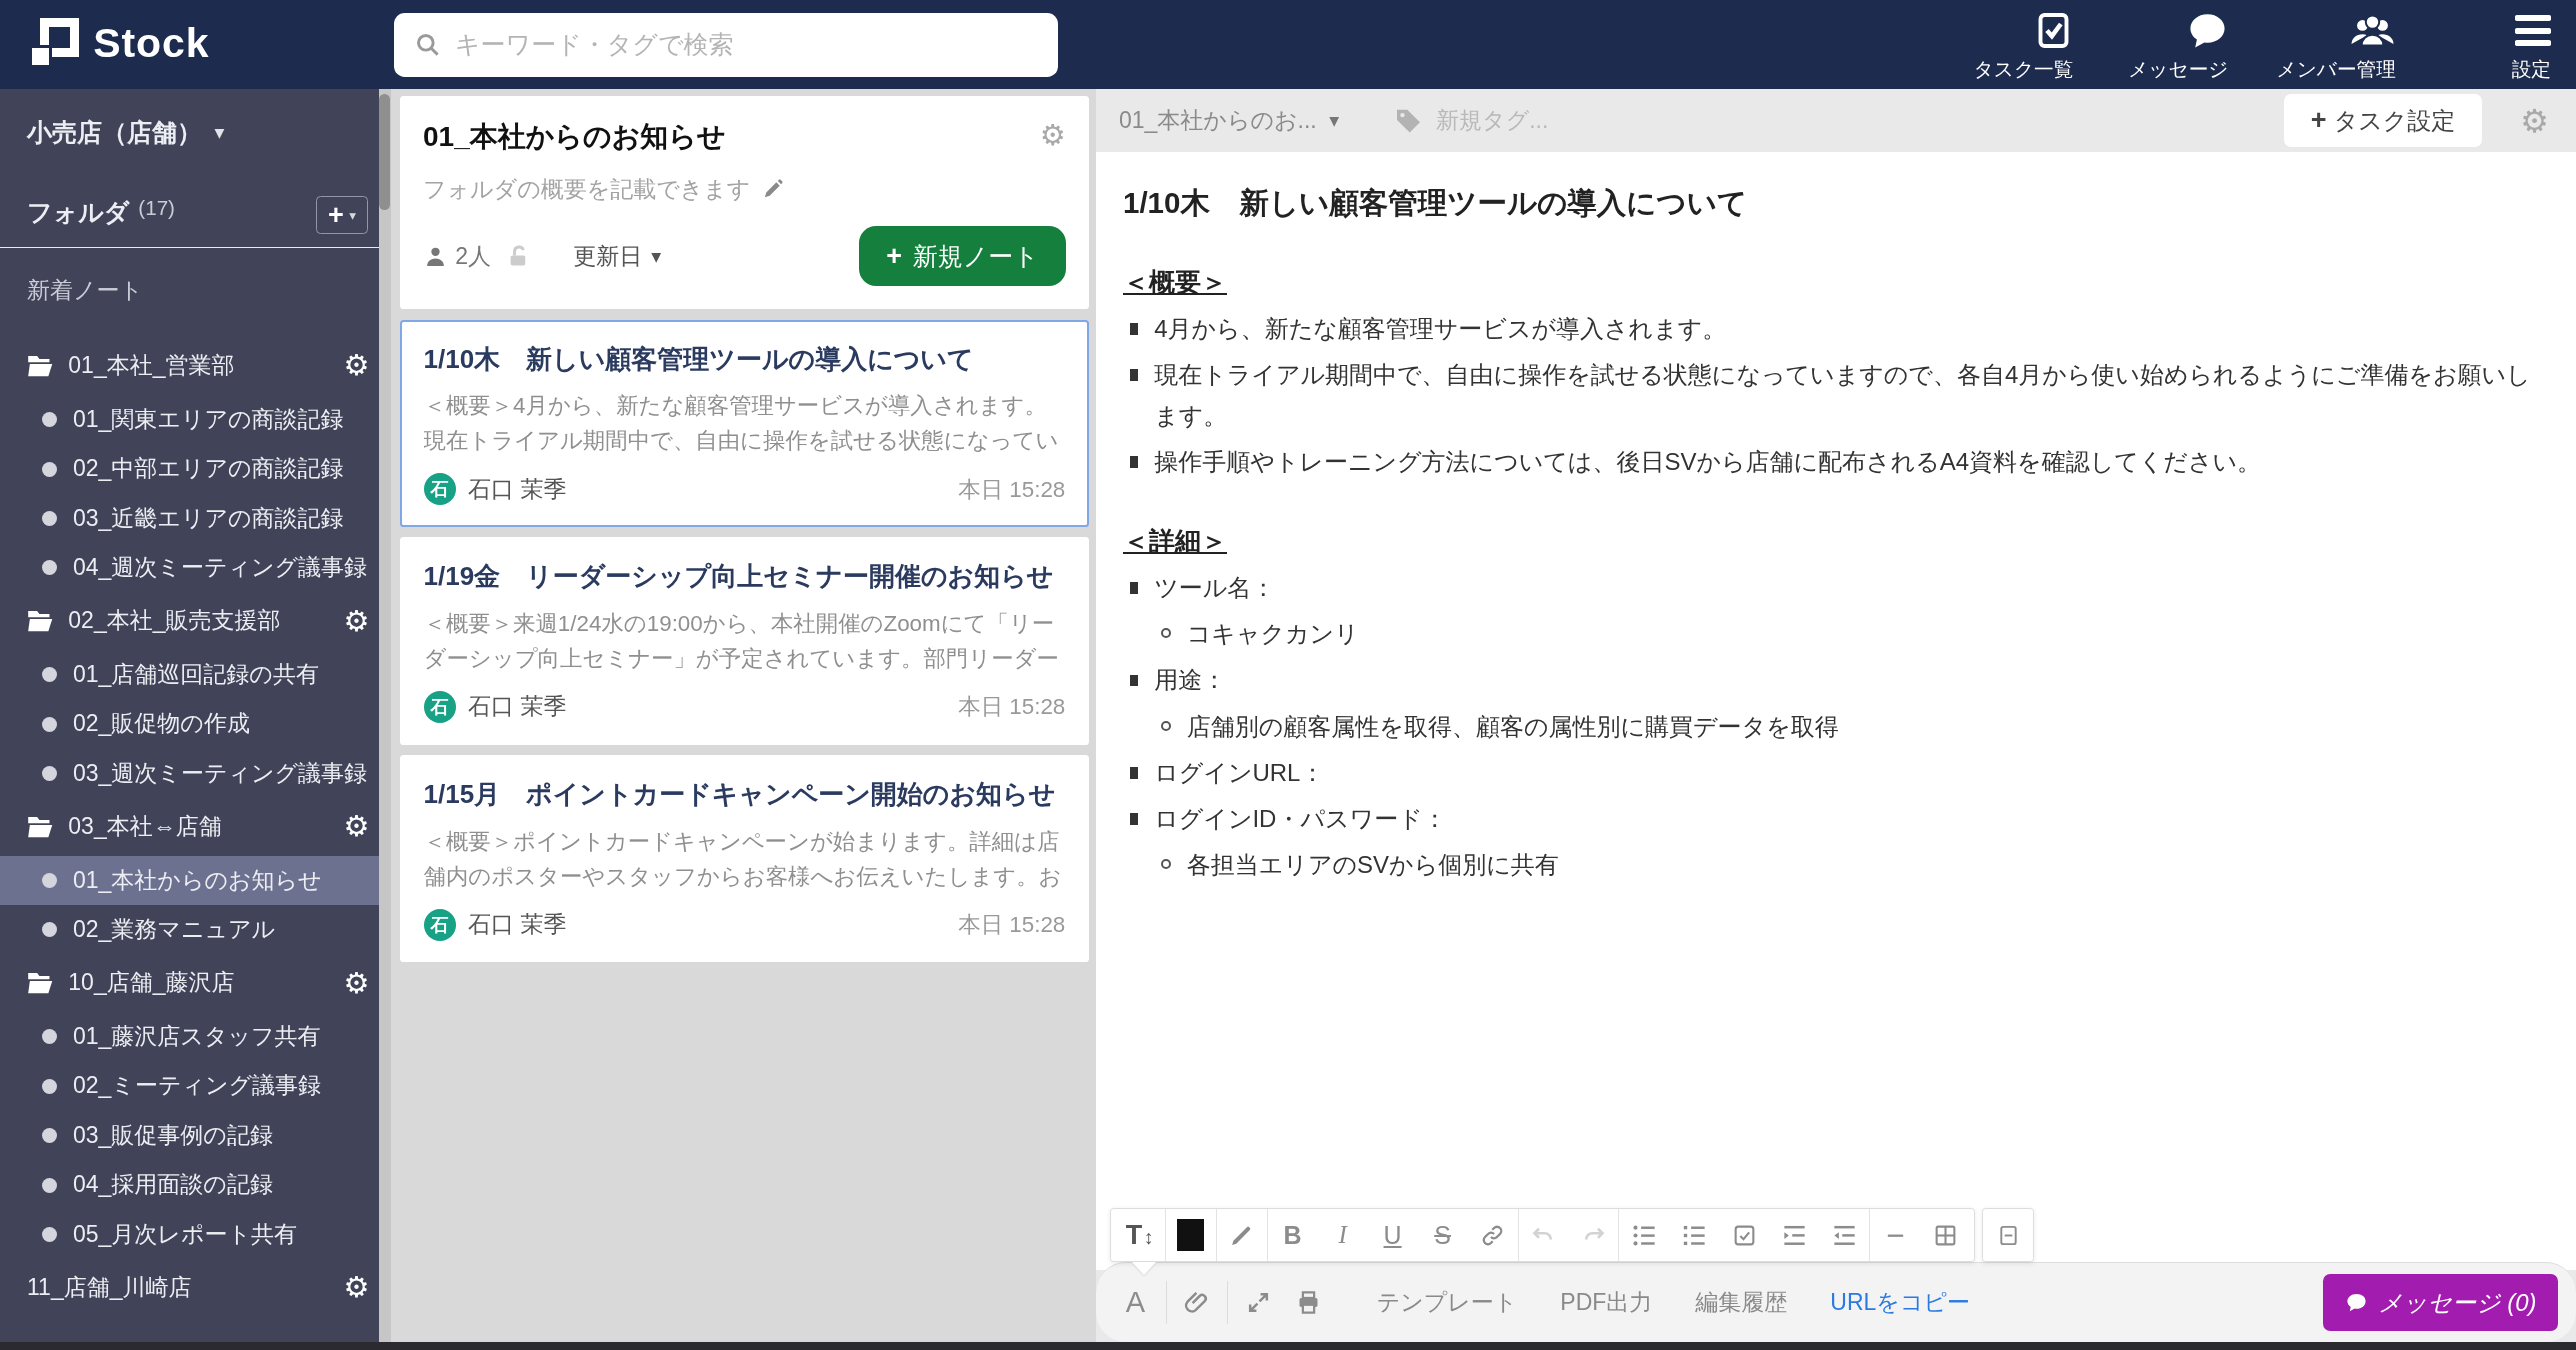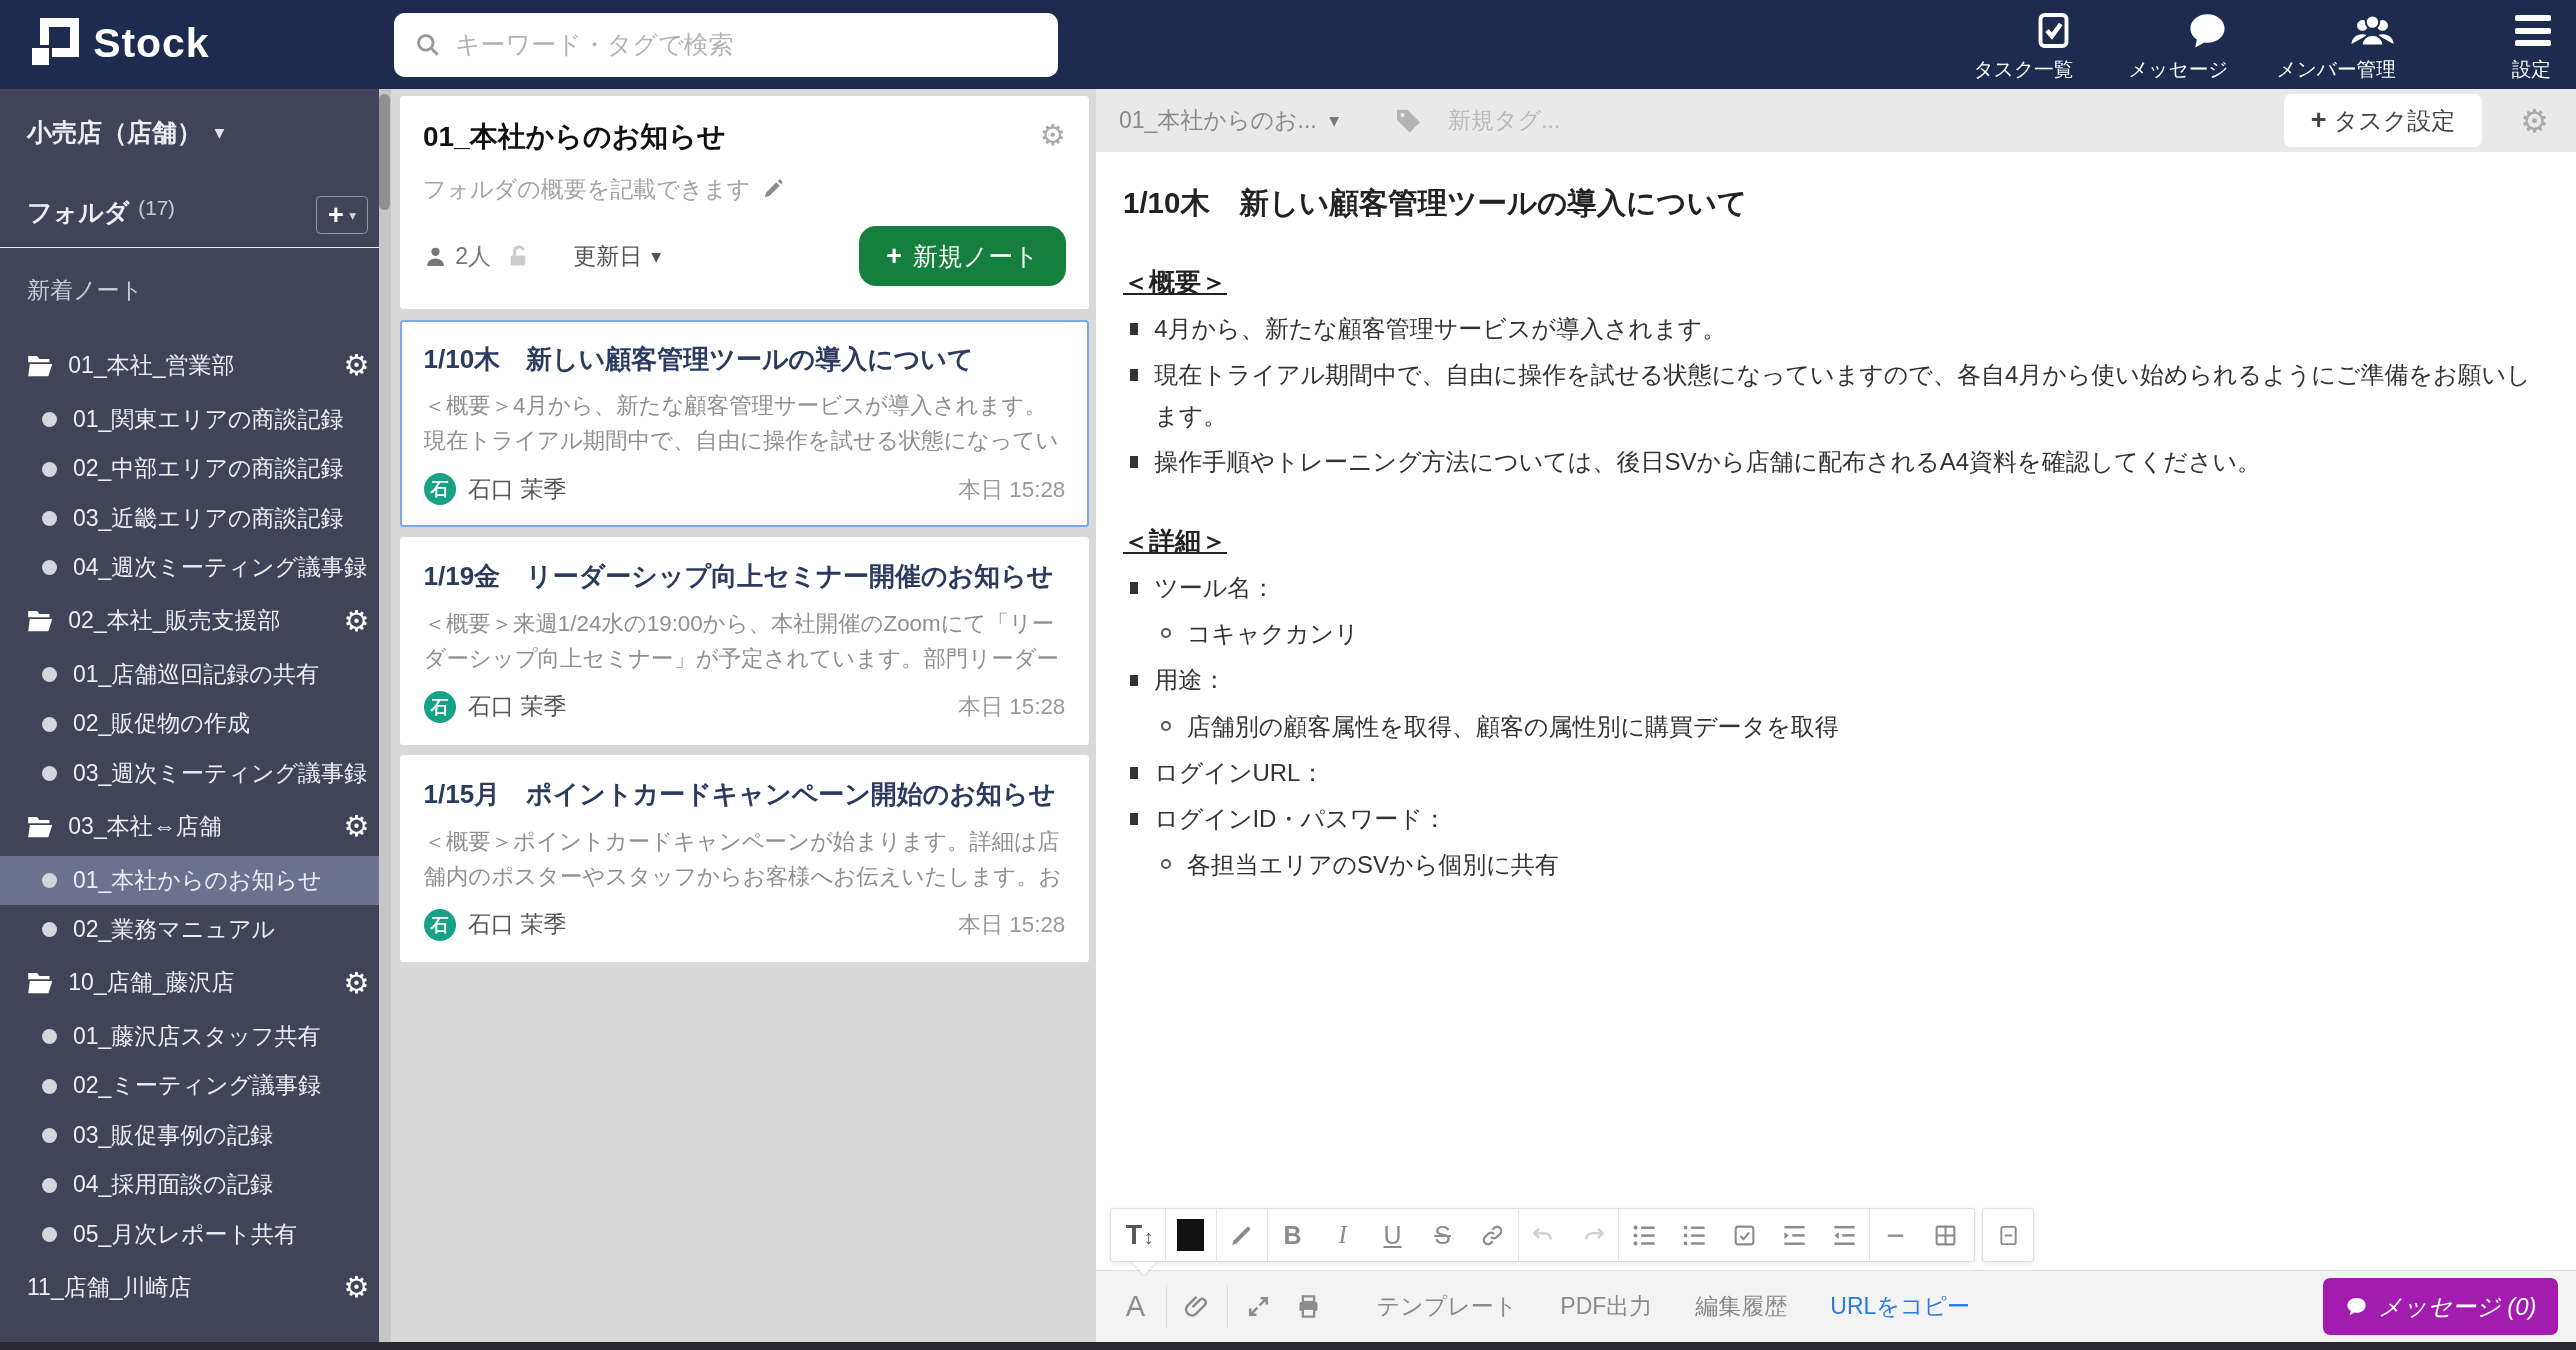--- a/index.html
+++ b/index.html
@@ -75,21 +75,21 @@
   .avatar { width:32px; height:32px; border-radius:50%; background:#17a185; color:#fff; font-size:18px; font-weight:bold; display:flex; align-items:center; justify-content:center; }
   .nc-author { margin-left:12.5px; font-size:23px; color:#555; }
   .nc-time { margin-left:auto; font-size:22.4px; color:#999; }
 
   
   .rightpanel { position:absolute; left:1096px; top:89px; right:0; bottom:0; background:#e9e9e9; }
   .tagbar { position:absolute; left:0; top:0; right:0; height:63px; display:flex; align-items:center; padding:0 27px 0 23px; }
   .note-select { display:flex; align-items:center; color:#8a8a8a; font-size:23px; cursor:pointer; }
   .note-select .caret { color:#777; }
   .tag-icon { margin-left:55px; display:flex; }
-  .tag-input { border:none; outline:none; background:transparent; margin-left:25px; font-size:23px; color:#555; width:268px; font-family:inherit; }
+  .tag-input { border:none; outline:none; background:transparent; margin-left:13px; font-size:23px; color:#555; width:268px; font-family:inherit; }
   .tag-input::placeholder { color:#b9b9b9; }
   .task-btn { margin-left:auto; background:#fff; border-radius:7.2px; padding:10.7px 27px; font-size:24px; color:#444; display:flex; align-items:center; gap:7.2px; cursor:pointer; }
   .task-btn .plus-glyph::before { font-size:27px; font-weight:bold; color:#444; }
   .tagbar .gear { margin-left:38px; }
   .tagbar .gear::before { font-size:32px; }
 
   .note-content { position:absolute; left:0; top:63px; right:0; bottom:81px; background:#fff; padding:32px 32px 0 27px; overflow:hidden; }
   .doc-title { font-size:29.5px; font-weight:bold; color:#222; }
   .doc-heading { margin-top:41px; font-size:26px; font-weight:bold; color:#222; text-decoration:underline; }
   .doc-ul { margin-top:9px; }
@@ -110,21 +110,21 @@
   .icon-textsize::after { content:"\2195"; font-size:19.7px; margin-left:1.8px; }
   .icon-bold::before { content:"B"; font-weight:bold; font-size:25px; }
   .icon-italic::before { content:"I"; font-style:italic; font-family:"Liberation Serif",serif; font-size:25px; }
   .icon-under::before { content:"U"; text-decoration:underline; font-size:25px; }
   .icon-strike::before { content:"S"; text-decoration:line-through; font-size:25px; }
   .swatch { width:27px; height:32px; background:#111; }
   .ed-detached { margin-left:7.2px; background:#fff; border:0.9px solid #ddd; border-radius:3.6px; box-shadow:0 1.8px 5.4px rgba(0,0,0,.08); width:52px; display:flex; align-items:center; justify-content:center; color:#8c8c8c; cursor:pointer; }
   .ed-tail { position:absolute; left:21.5px; bottom:-12.5px; width:0; height:0; border-left:12.5px solid transparent; border-right:12.5px solid transparent; border-top:13.4px solid #fff; filter:drop-shadow(0 1.8px 0.9px rgba(0,0,0,.12)); }
 
   
-  .bottombar { position:absolute; left:0; right:0; bottom:9px; height:72px; background:#f3f3f3; border-top:0.9px solid #ddd; display:flex; align-items:center; padding:0 18px 0 14.3px; z-index:11; }
+  .bottombar { position:absolute; left:0; right:0; bottom:9px; height:80px; background:#f3f3f3; border-top:0.9px solid #ddd; display:flex; align-items:center; padding:0 18px 0 14.3px; z-index:11;border-radius:30px; }
   .bb-btn { width:50px; height:50px; display:flex; align-items:center; justify-content:center; color:#8c8c8c; cursor:pointer; }
   .icon-fontA::before { content:"A"; font-size:29px; color:#8c8c8c; }
   .bb-sep { width:0.9px; height:43px; background:#dcdcdc; margin:0 5.4px; }
   .bb-text { font-size:23px; color:#8a8a8a; margin-left:43px; cursor:pointer; white-space:nowrap; }
   .bb-text.link { color:#2a7ae2; }
   .msg-btn { margin-left:auto; background:#a21caf; border-radius:7.2px; color:#fff; font-size:24px; padding:12.5px 21.5px; display:flex; align-items:center; gap:10.7px; cursor:pointer;font-style:italic; }
   .bottom-strip { position:absolute; left:0; right:0; bottom:0; height:9px; background:#2c2a31; z-index:40; }
 
   svg { display:block; }
 </style>

